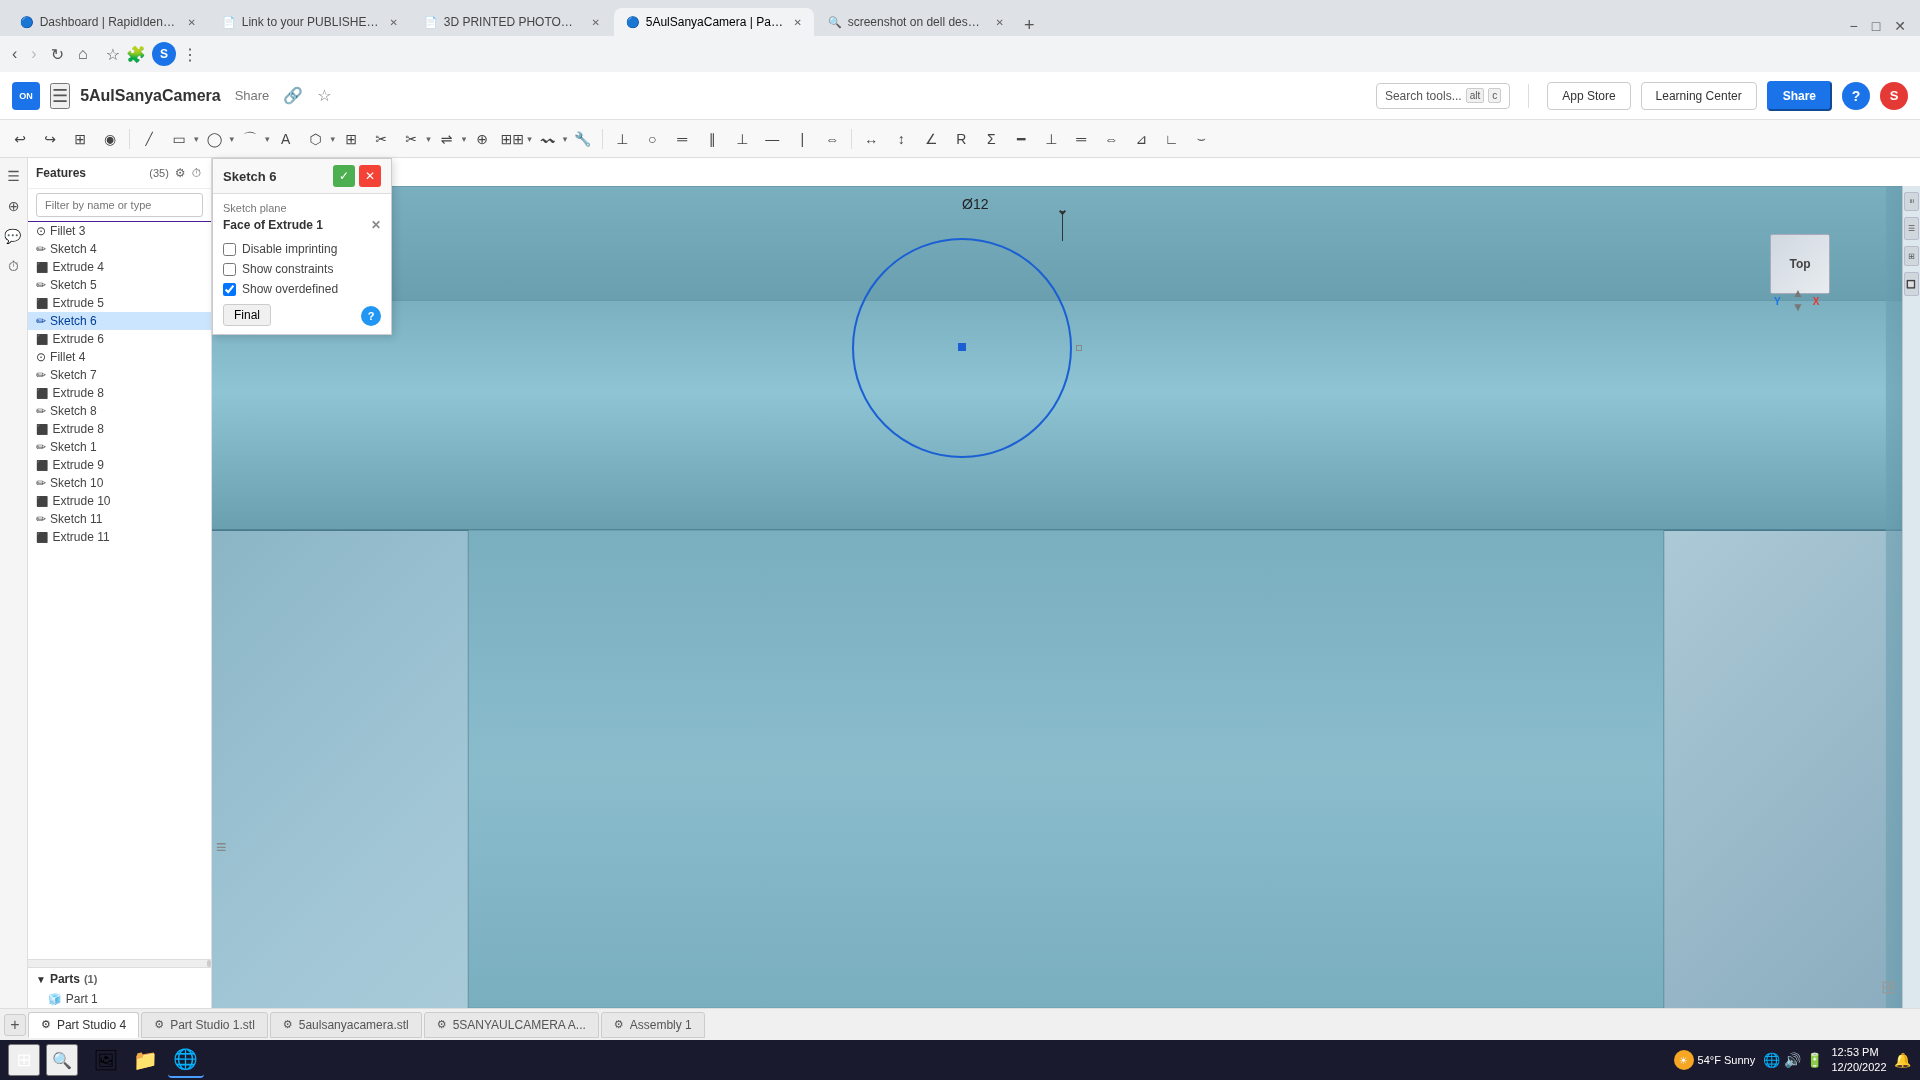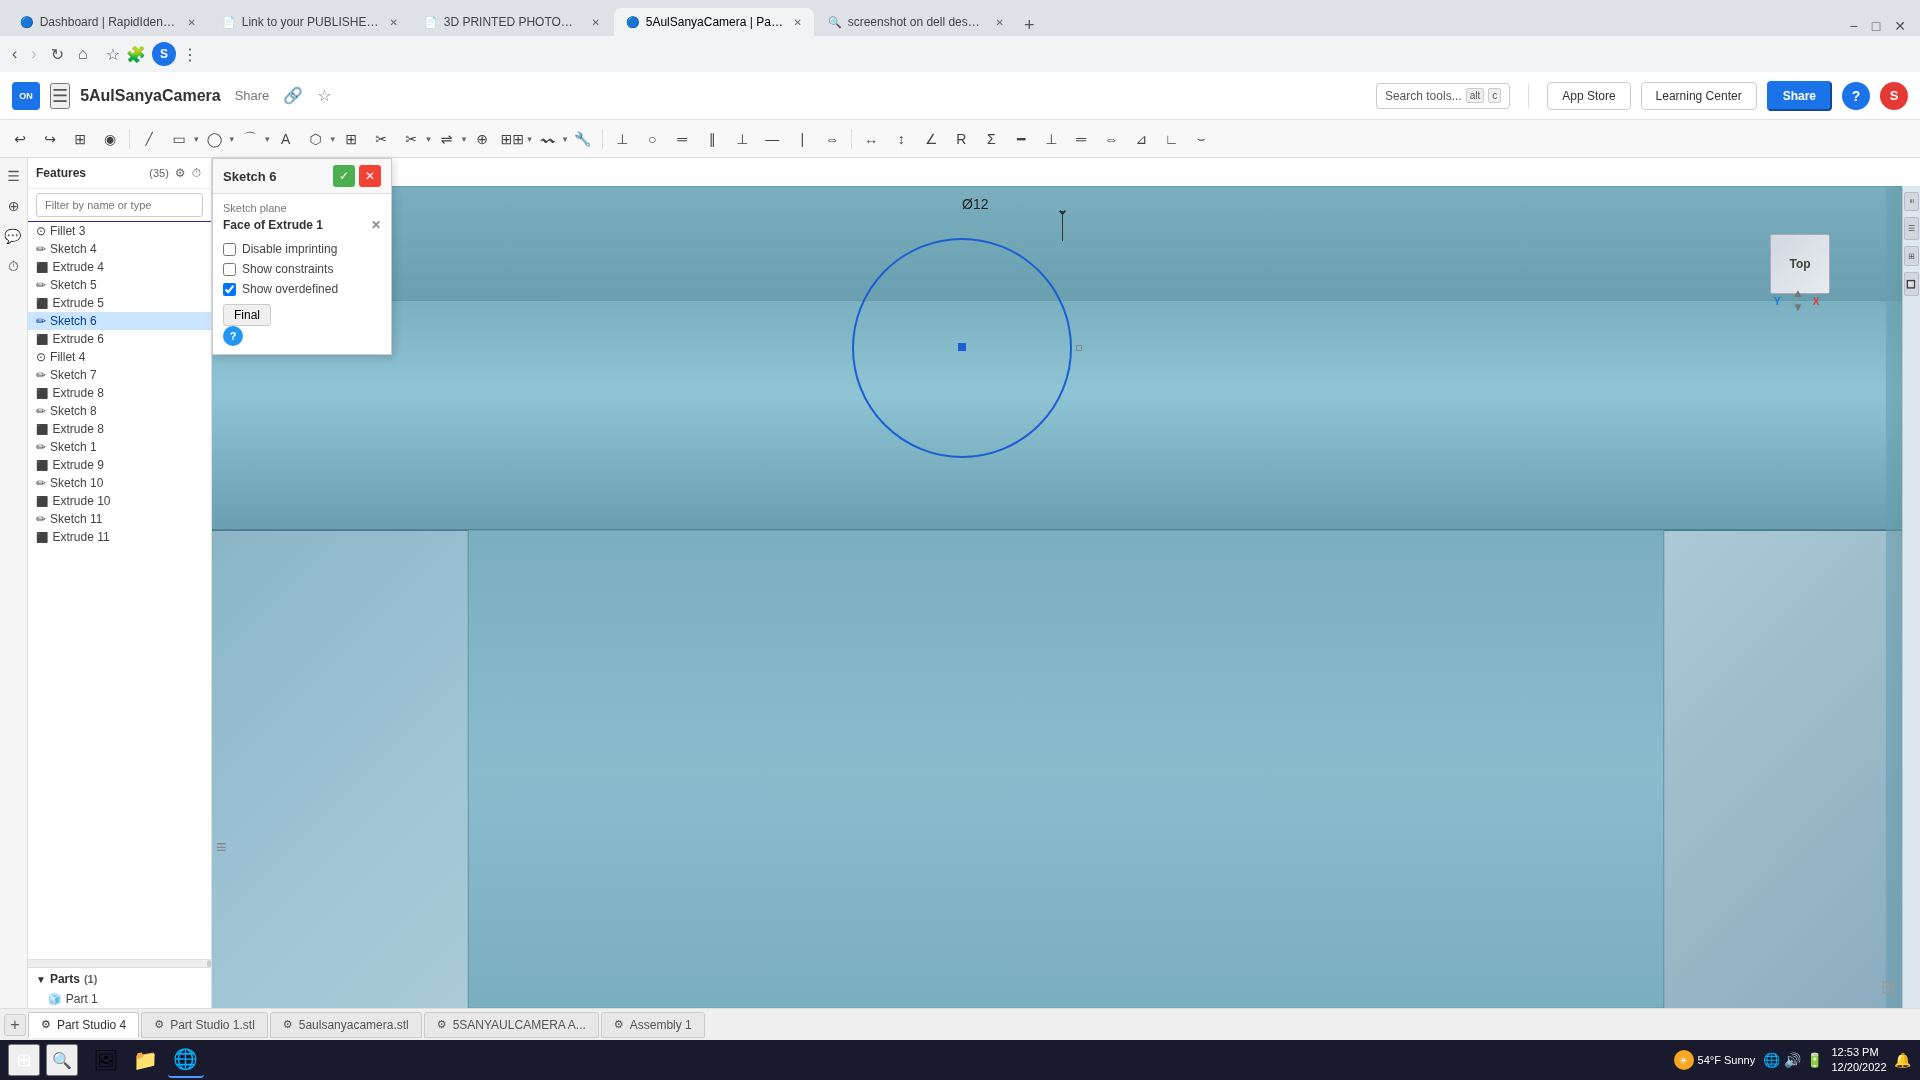--- a/index.html
+++ b/index.html
@@ -62,21 +62,21 @@
     .sketch-panel-title { font-size: 13px; font-weight: 600; color: #333; }
     .sketch-panel-actions { display: flex; gap: 4px; }
     .sketch-confirm-btn { width: 22px; height: 22px; background: #4caf50; border: none; border-radius: 3px; cursor: pointer; display: flex; align-items: center; justify-content: center; color: white; font-size: 12px; }
     .sketch-cancel-btn { width: 22px; height: 22px; background: #f44336; border: none; border-radius: 3px; cursor: pointer; display: flex; align-items: center; justify-content: center; color: white; font-size: 12px; }
     .sketch-panel-body { padding: 8px 10px; }
     .sketch-plane-label { font-size: 11px; color: #777; margin-bottom: 4px; }
     .sketch-plane-value { display: flex; align-items: center; justify-content: space-between; font-size: 12px; font-weight: 600; color: #333; margin-bottom: 10px; }
     .sketch-plane-close { cursor: pointer; color: #888; font-size: 12px; }
     .sketch-option { display: flex; align-items: center; gap: 6px; font-size: 12px; color: #444; margin-bottom: 6px; }
     .sketch-option input[type=checkbox] { margin: 0; }
-    .sketch-final-row { display: flex; align-items: flex-start; justify-content: space-between; margin-top: 8px; flex-direction: column; }
+    .sketch-final-row { display: flex; align-items: flex-end; justify-content: space-between; margin-top: 8px; }
     .sketch-final-btn { padding: 3px 10px; background: #f0f0f0; border: 1px solid #ccc; border-radius: 3px; cursor: pointer; font-size: 12px; }
     .sketch-help-btn { width: 20px; height: 20px; border-radius: 50%; background: #2196f3; color: white; border: none; cursor: pointer; font-size: 11px; font-weight: bold; }
 
     
     .viewport { flex: 1; background: linear-gradient(135deg, #7ba8b8 0%, #9ec4d4 30%, #b8d4df 60%, #8aacbe 100%); position: relative; overflow: hidden; margin-top: 28px; }
 
     
     .view-cube { position: absolute; top: 60px; right: 50px; width: 70px; height: 80px; }
     .view-cube-box { width: 60px; height: 60px; background: linear-gradient(135deg, #d0d8e0, #e8ecf0); border: 1px solid #aab; display: flex; align-items: center; justify-content: center; font-size: 12px; font-weight: 600; color: #444; cursor: pointer; border-radius: 2px; }
     .view-cube-axes { position: absolute; top: 62px; left: 4px; display: flex; gap: 2px; font-size: 10px; font-weight: bold; }

